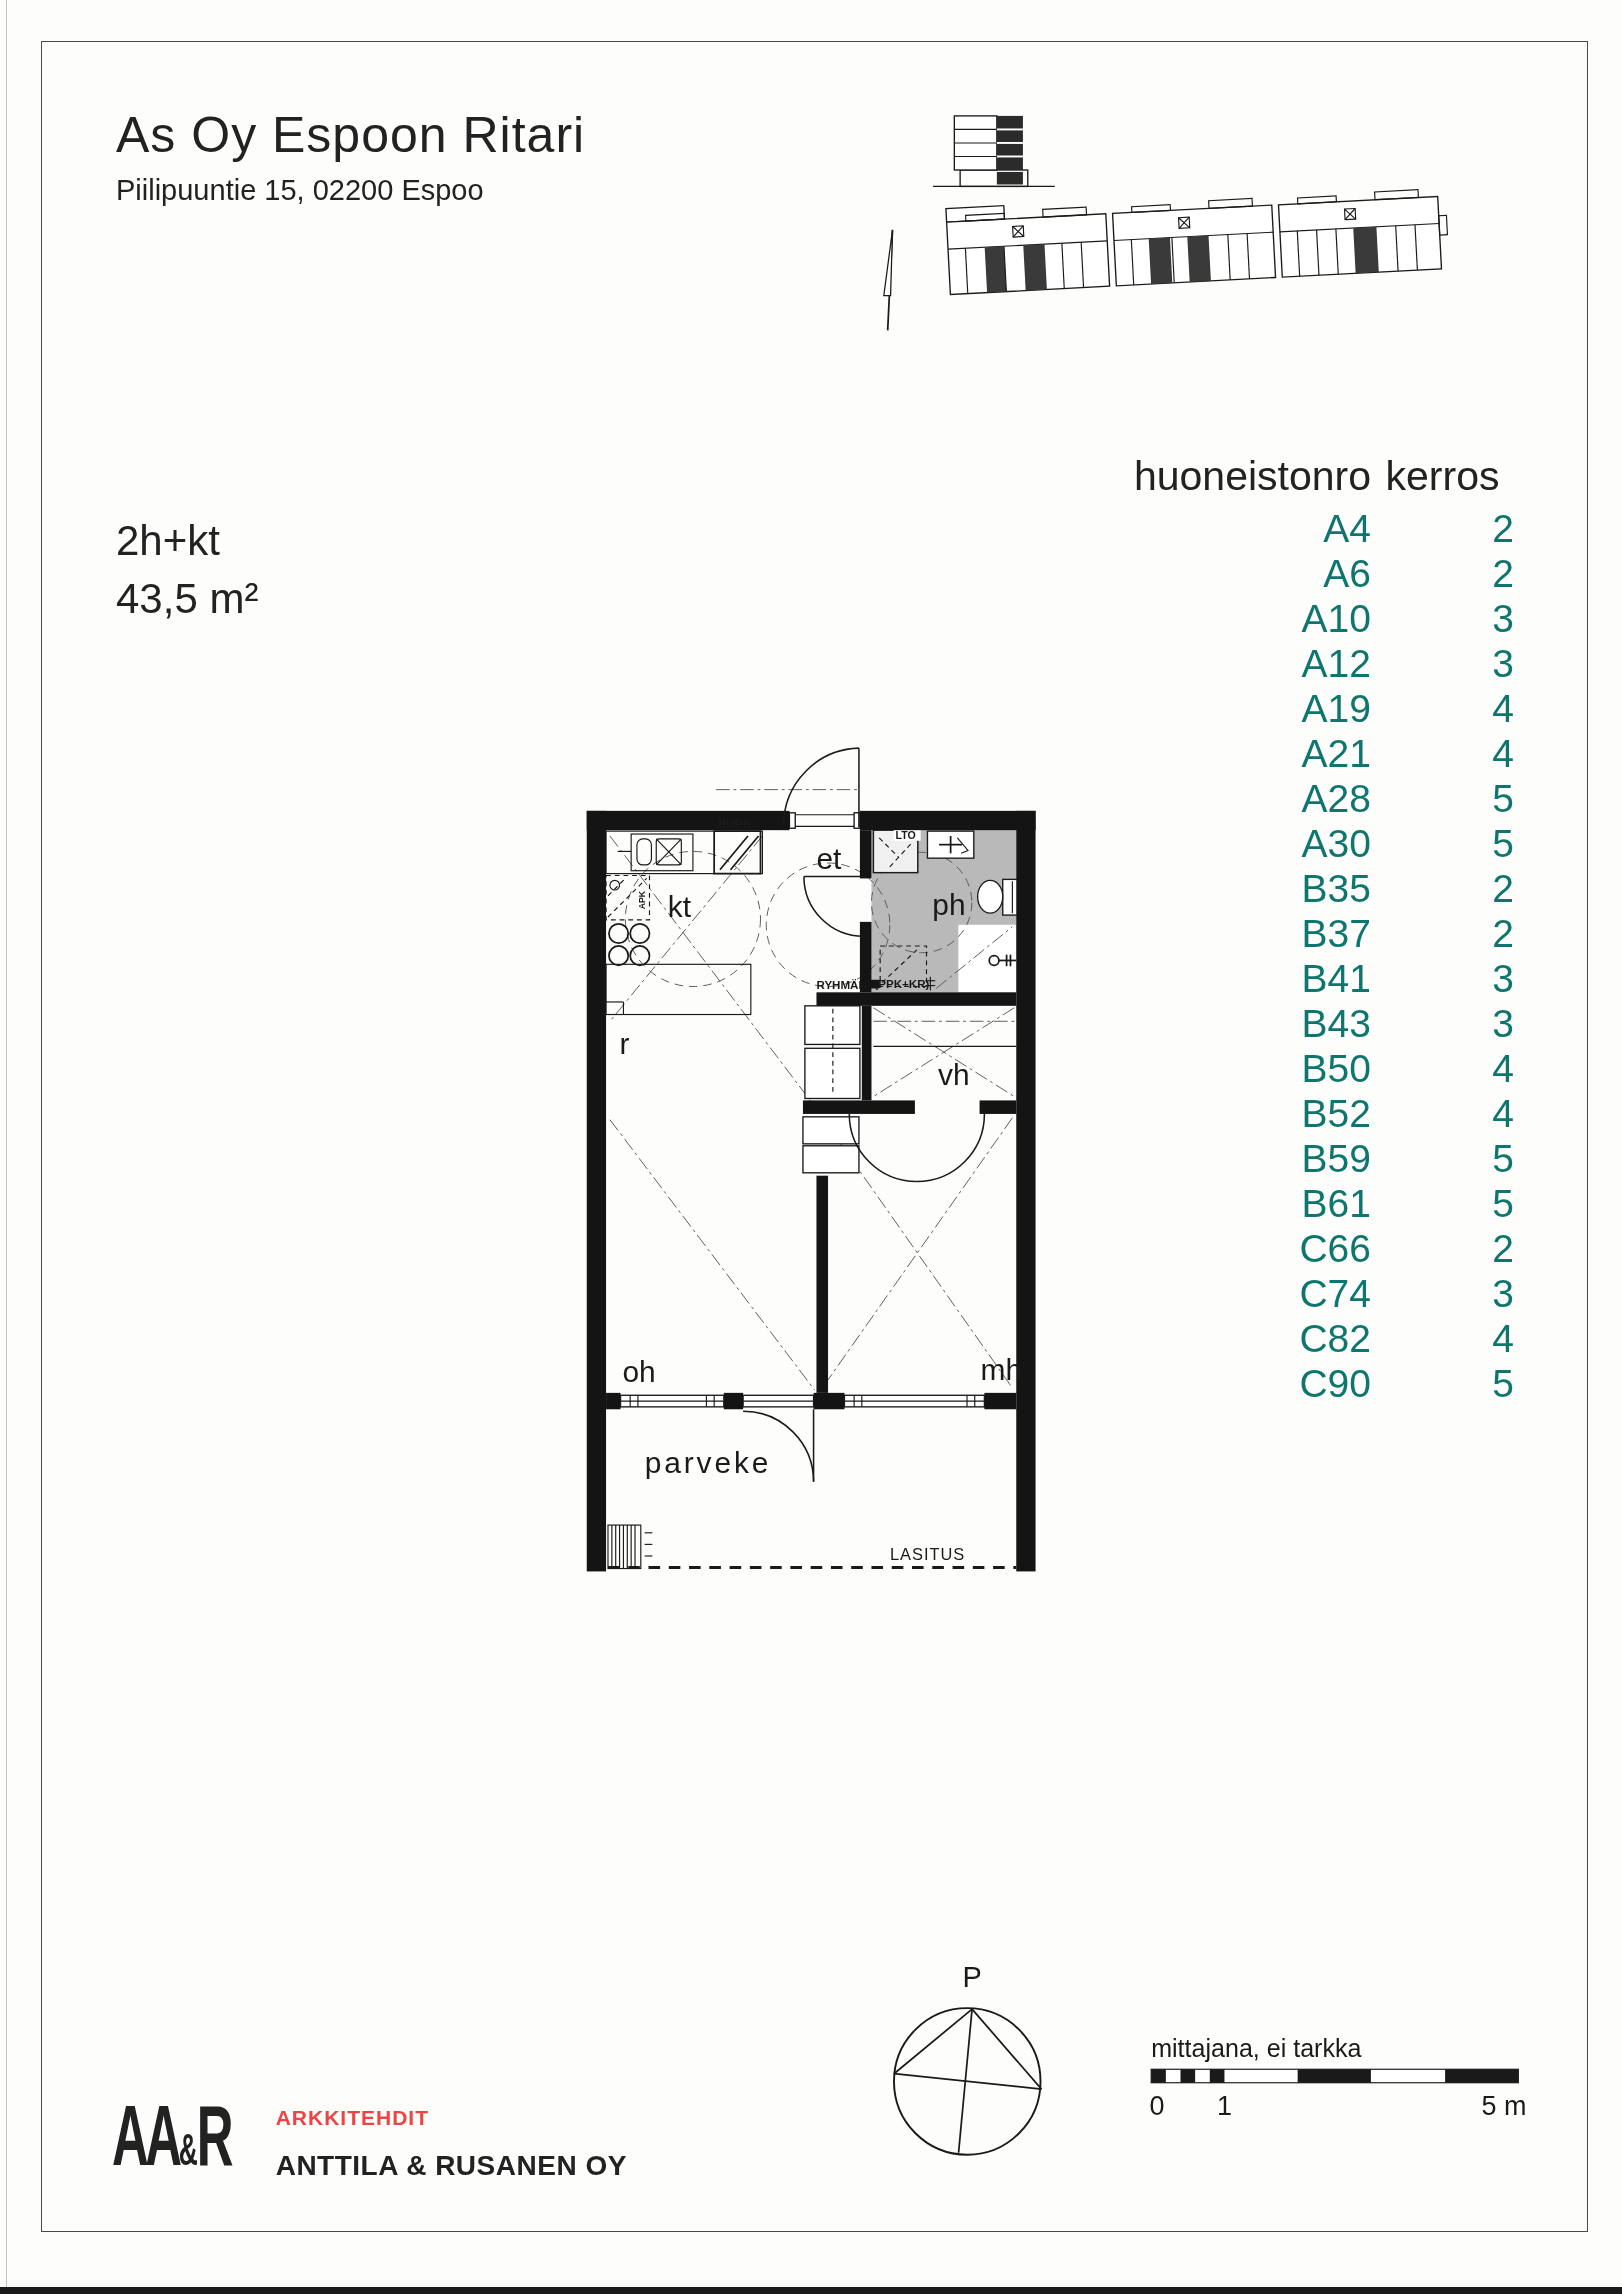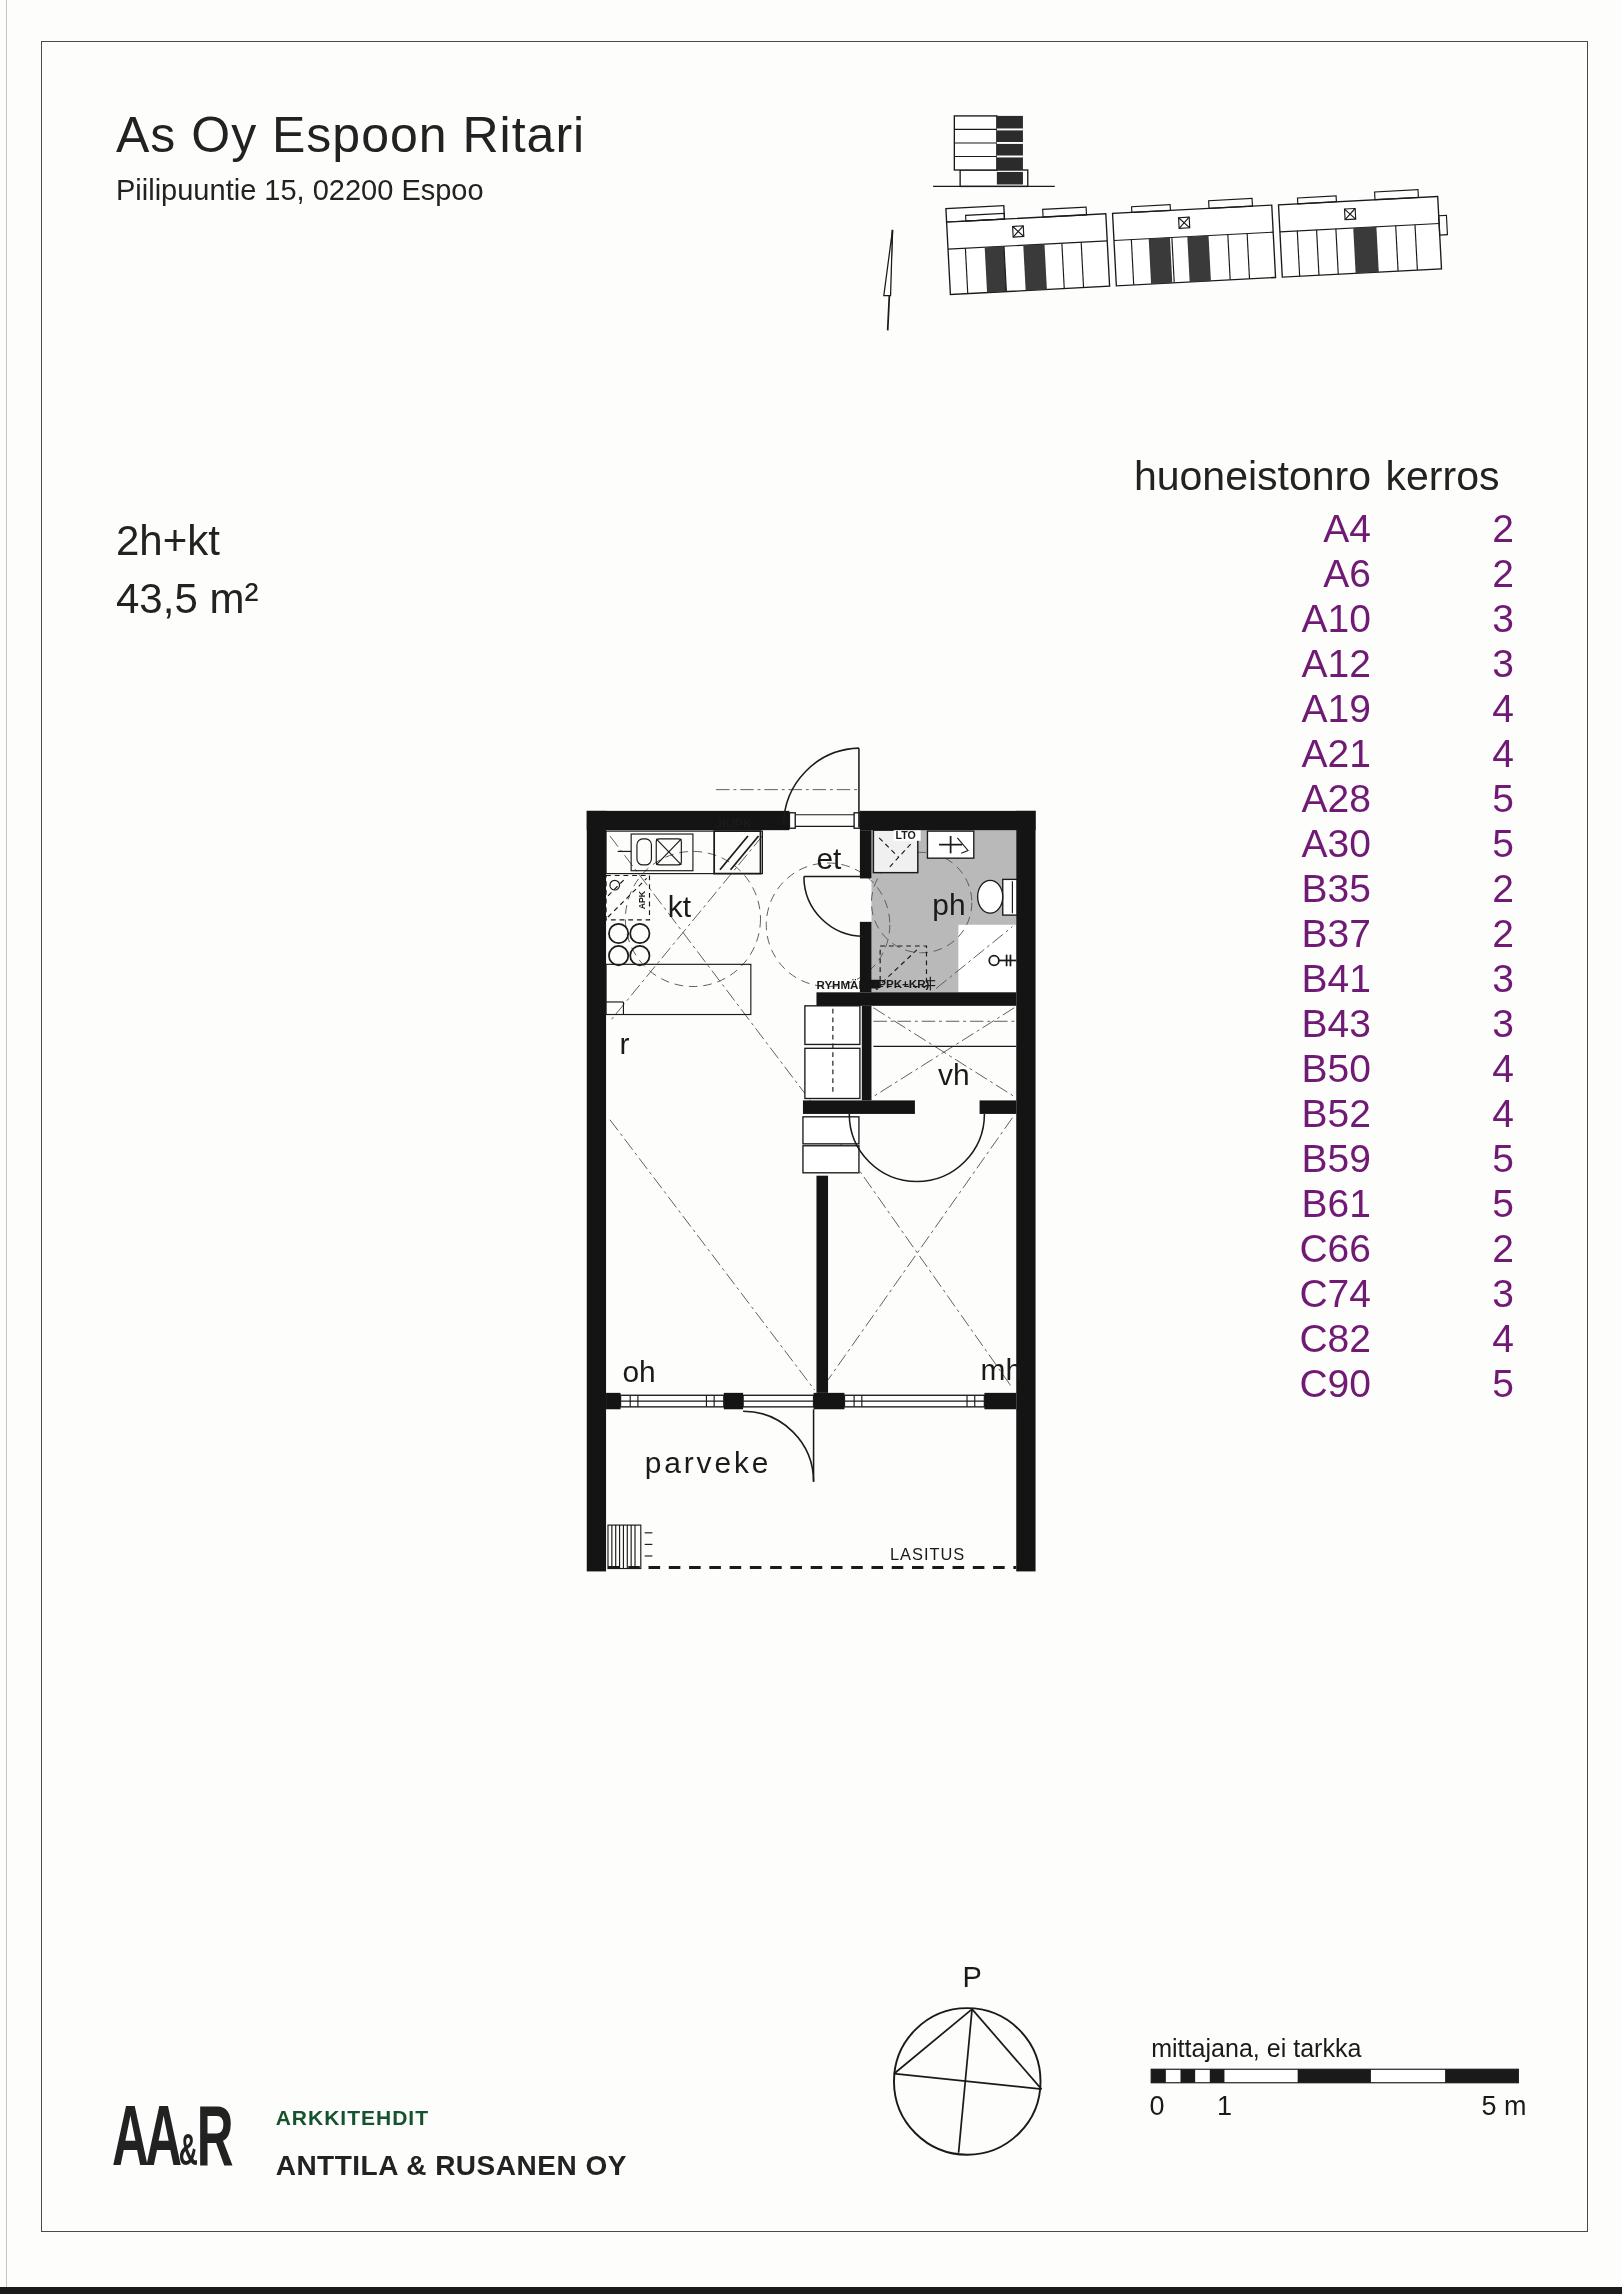--- a/index.html
+++ b/index.html
@@ -13,37 +13,37 @@
   .doc-title{font-size:50px;letter-spacing:1px;color:#222;}
   .doc-address{font-size:29px;margin-top:9.7px;color:#222;}
 
   .apt-info{position:absolute;left:116px;top:512px;font-size:42px;line-height:58px;color:#222;}
 
   .apt-table{position:absolute;left:1089px;top:452px;width:433px;}
   .apt-table .hdr{display:flex;font-size:41px;line-height:48px;color:#222;}
   .apt-table .hdr .c1{width:282px;text-align:right;}
   .apt-table .hdr .c2{width:143px;text-align:center;}
   .apt-rows{margin-top:5.8px;}
-  .apt-row{display:flex;font-size:39px;line-height:45px;color:#701a75;}
+  .apt-row{display:flex;font-size:39px;line-height:45px;color:#0f766e;}
   .apt-row .c1{width:282px;text-align:right;}
   .apt-row .c2{width:143px;text-align:right;}
 
   svg{position:absolute;overflow:visible;}
   .svg-site{left:850px;top:82px;width:599px;height:319px;}
   .svg-plan{left:574px;top:724px;width:483px;height:859px;}
   .svg-compass{left:840px;top:1955px;width:241px;height:222px;}
   .svg-scale{left:1139px;top:2023px;width:406px;height:106px;}
 
   .logo{position:absolute;left:112px;top:2097px;display:flex;align-items:center;gap:8px;}
   .logo-mark{display:inline-block;font-weight:bold;font-size:85px;line-height:77px;
              letter-spacing:-5.8px;transform:scaleX(0.60);transform-origin:0 100%;
              white-space:nowrap;color:#222;}
   .logo-mark .amp{font-size:44px;letter-spacing:-1.9px;}
   .logo-text{margin-left:-41px;padding-top:3.9px;}
-  .logo-line1{font-size:21px;font-weight:bold;letter-spacing:1px;color:#14532d;}
+  .logo-line1{font-size:21px;font-weight:bold;letter-spacing:1px;color:#ef4444;}
   .logo-line2{font-size:28px;font-weight:bold;margin-top:20px;letter-spacing:0.5px;color:#222;}
 
   text{font-family:"Liberation Sans", sans-serif;fill:#1a1a1a;}
   .wall{fill:#141414;}
   .thin{fill:none;stroke:#1a1a1a;stroke-width:1.2;}
   .thin2{fill:none;stroke:#1a1a1a;stroke-width:1.8;}
   .whitebox{fill:#ffffff;stroke:#1a1a1a;stroke-width:1.4;}
   .dashdot{fill:none;stroke:#5a5a5a;stroke-width:1;stroke-dasharray:14 4 3 4;}
   .dashcirc{fill:none;stroke:#5a5a5a;stroke-width:1;stroke-dasharray:9 6;}
   .dashbox{fill:none;stroke:#1a1a1a;stroke-width:1.2;stroke-dasharray:5 4;}

